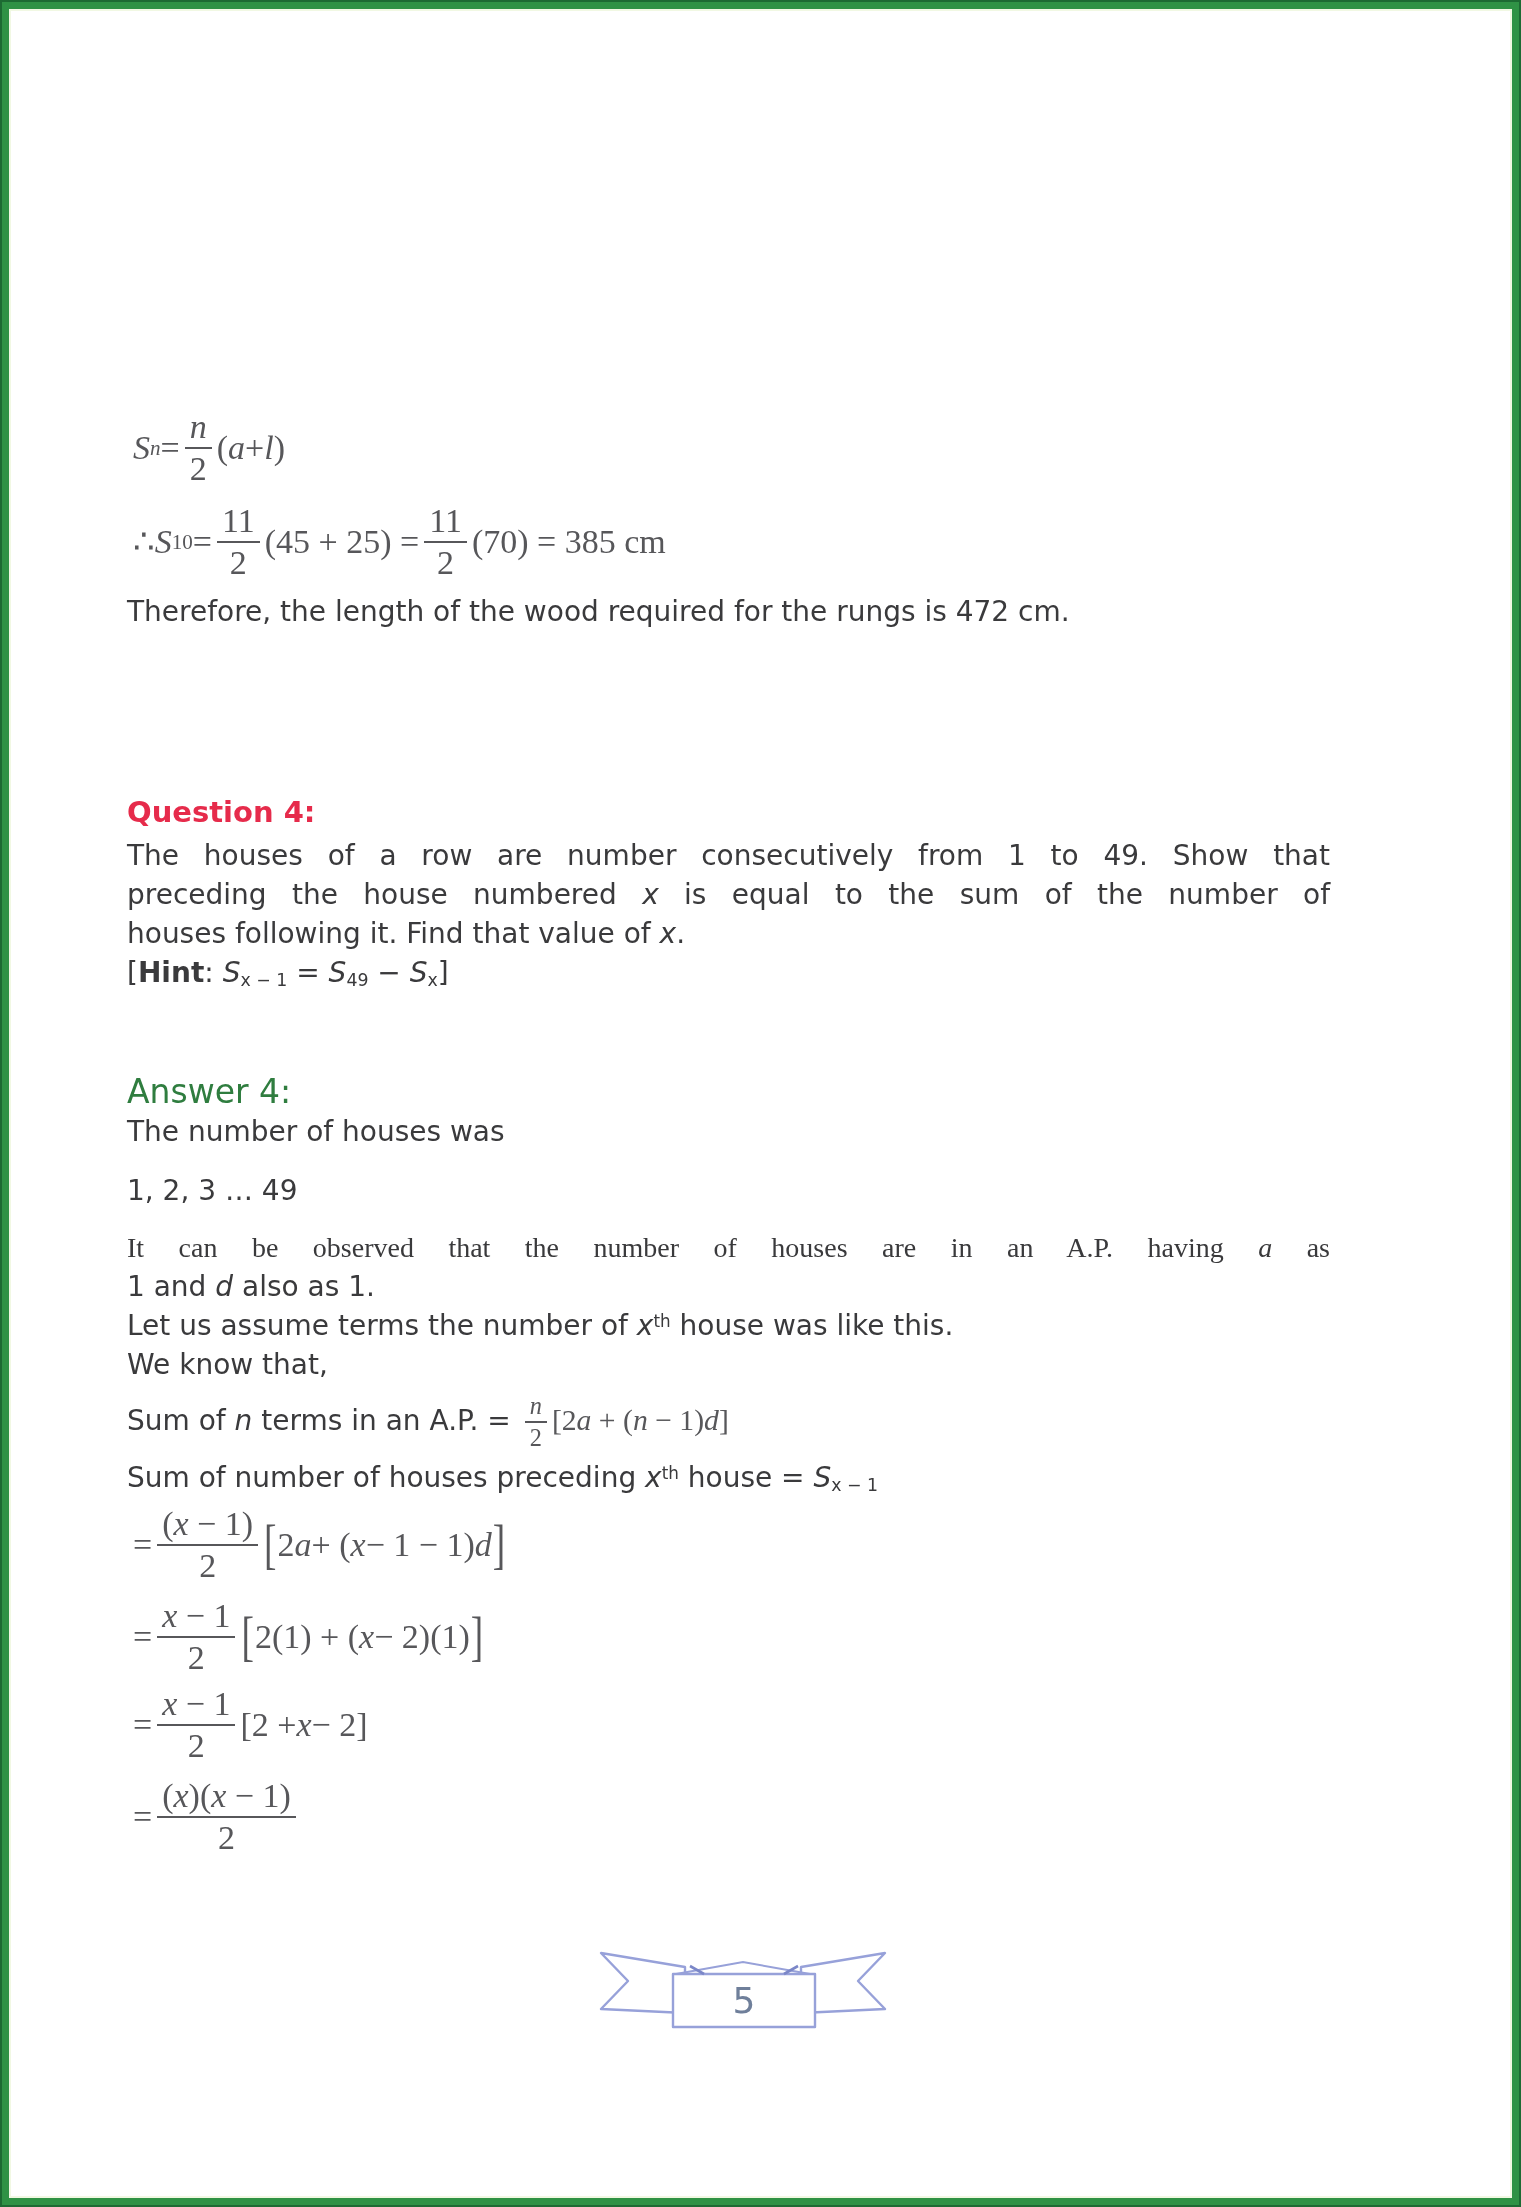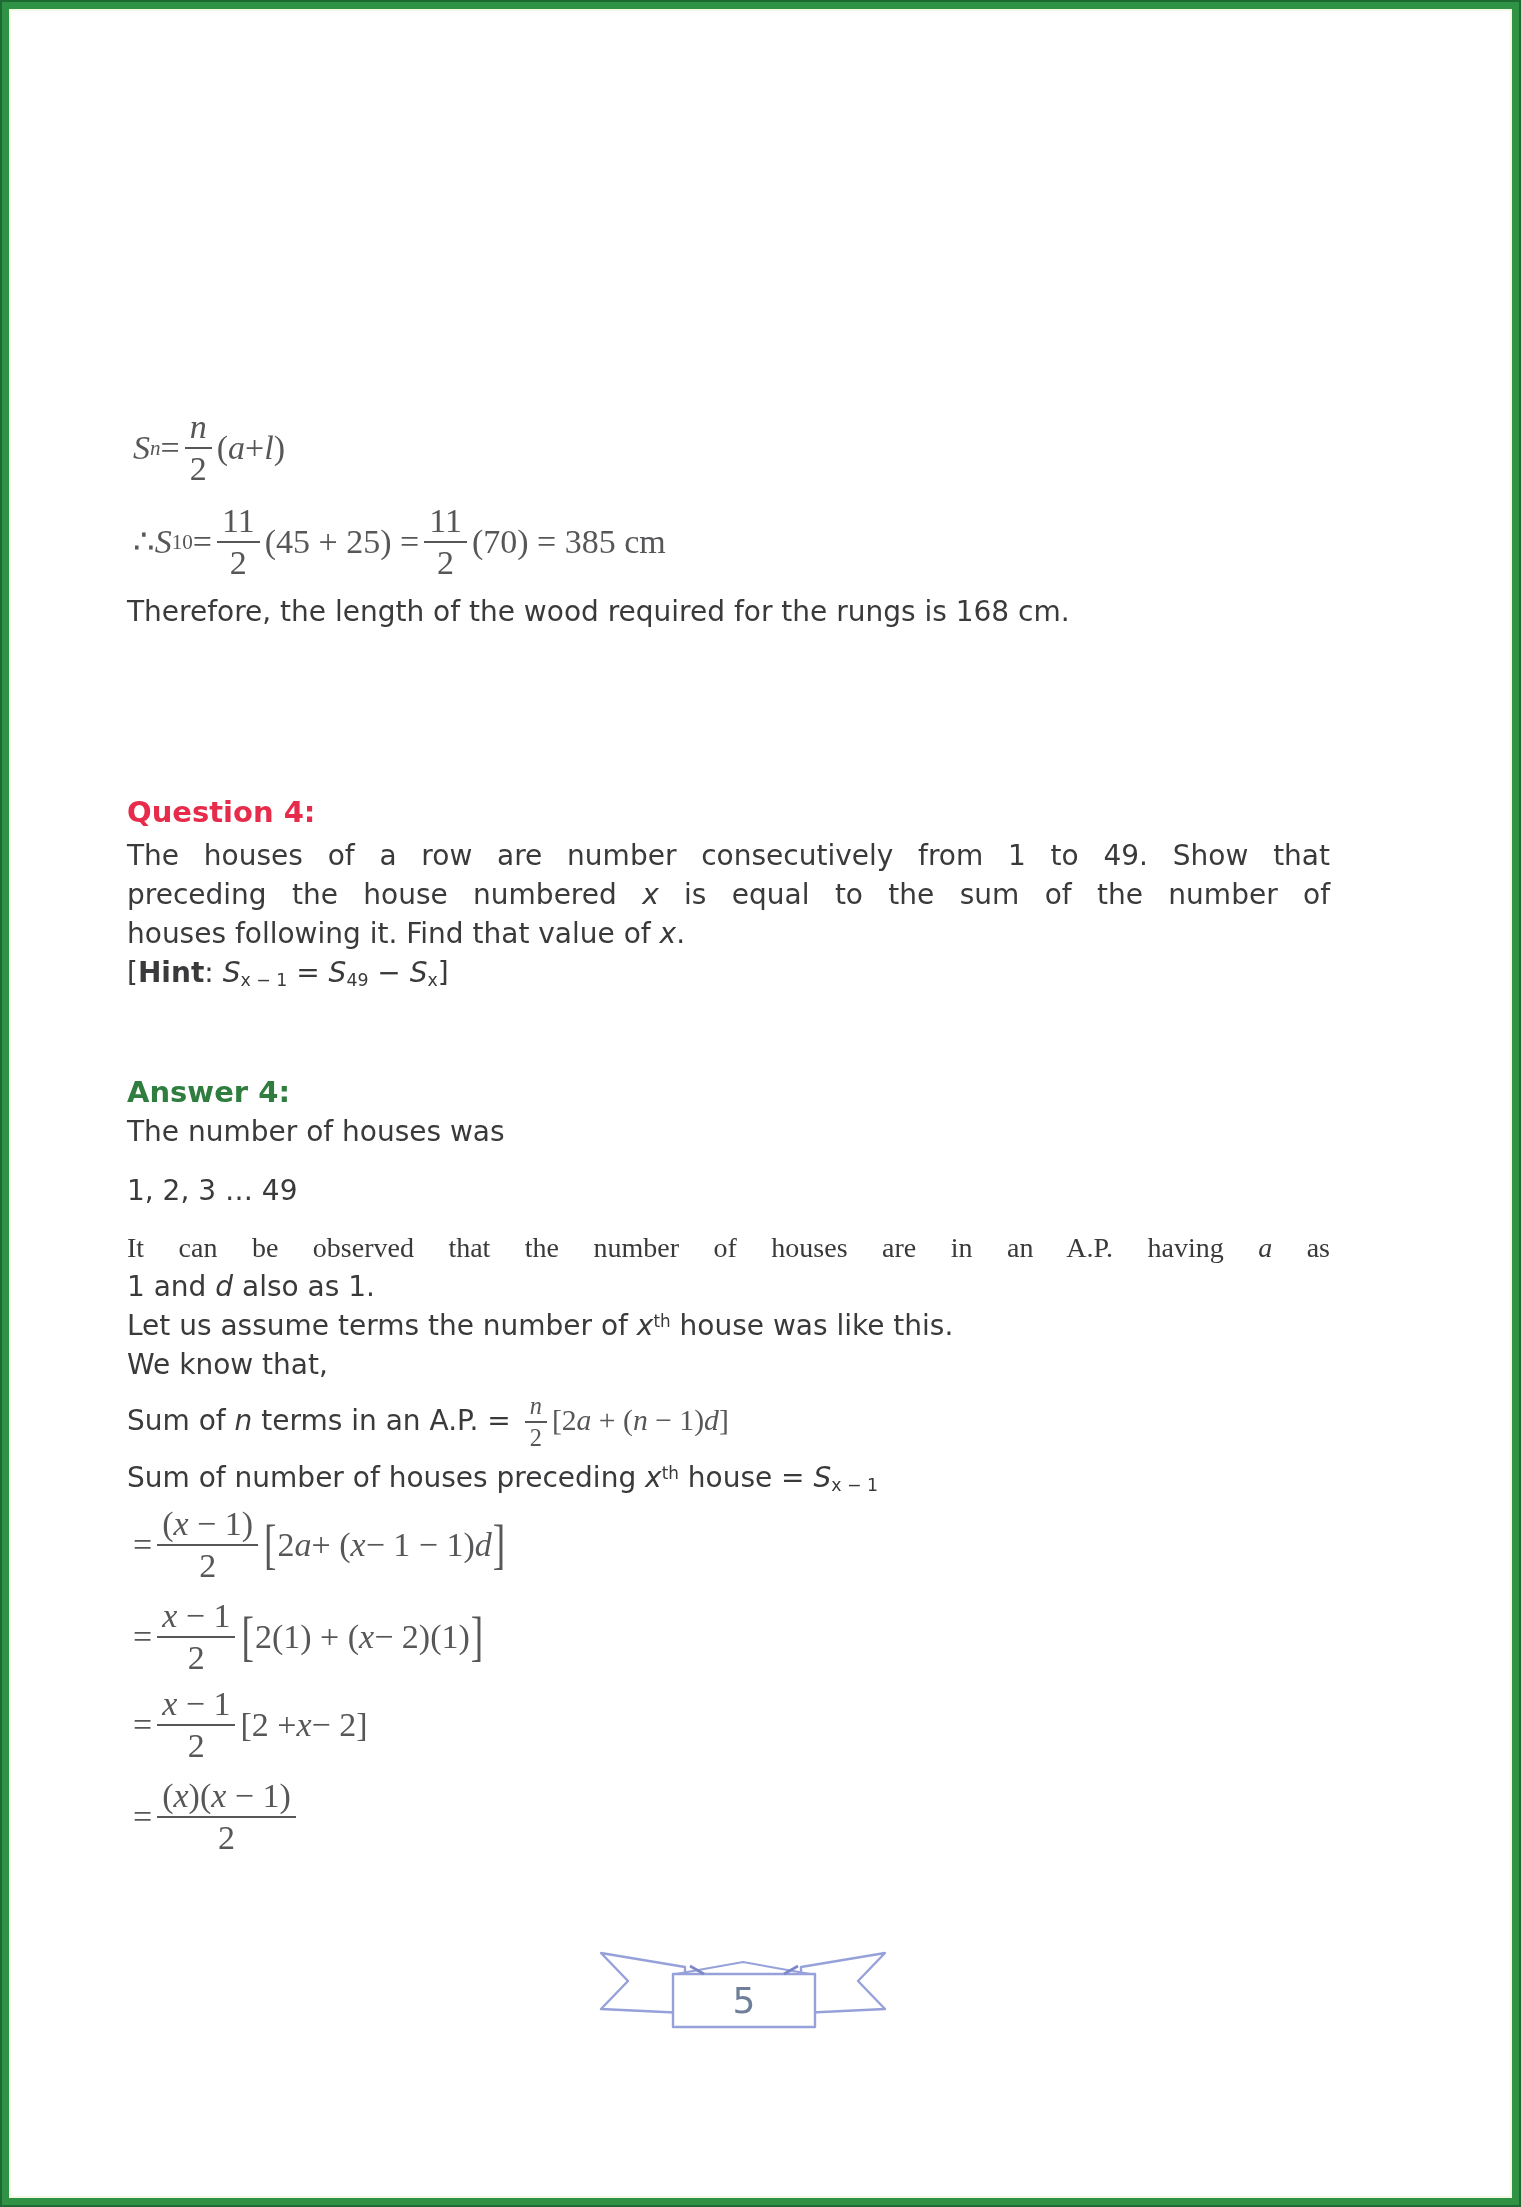--- a/index.html
+++ b/index.html
@@ -46,21 +46,21 @@
   .seg-i{font-style:italic;}
   .seg-b{font-weight:bold;}
   .seg-sub{font-size:0.62em; vertical-align:-0.22em; line-height:1;}
   .seg-sup{font-size:0.6em; vertical-align:0.5em; line-height:1;}
   .seg-m{font-family:"Liberation Serif","DejaVu Serif",serif; font-size:1.06em; color:var(--formula_gray);}
   .seg-small{font-size:0.82em;}
   .seg-br{display:inline-block; transform:scaleY(1.45); transform-origin:center; font-size:1.1em; margin:0 1px;}
   
   .jline{text-align:justify; text-align-last:justify;}
   .q-heading{font-size:29px; font-weight:bold; color:var(--question_red); line-height:40px;}
-  .a-heading{font-size:29px; font-weight:bold; color:var(--answer_green); line-height:40px;}
+  .a-heading{font-size:33px; font-weight:normal; color:var(--answer_green); line-height:40px;}
   .inline-eq{display:block;}
   
   #f1{margin-top:408px;}
   #f2{margin-top:14px;}
   #therefore{margin-top:10px; line-height:40px;}
   #q-heading{margin-top:160px;}
   #qline1{margin-top:4px;}
   #a-heading{margin-top:80px;}
   #seq{margin-top:20px;}
   #obs1{margin-top:18px;font-family:Liberation Serif, serif;}
@@ -117,21 +117,21 @@
         <span class="den"><span>2</span></span>
       </span>
       <span>(45 + 25) = </span>
       <span class="frac">
         <span class="num"><span>11</span></span>
         <span class="den"><span>2</span></span>
       </span>
       <span>(70) = 385 cm</span>
     </div>
 
-  <p id="therefore">Therefore, the length of the wood required for the rungs is 168 cm.</p>
+  <p id="therefore">Therefore, the length of the wood required for the rungs is 472 cm.</p>
 
   <h2 id="q-heading" class="q-heading">Question 4:</h2>
   <div id="qline1" class="jline"><span>The houses of a row are number consecutively from 1 to 49. Show that</span></div>
   <div class="jline"><span>preceding the house numbered </span><span class="seg-i">x</span><span> is equal to the sum of the number of</span></div>
   <div><span>houses following it. Find that value of </span><span class="seg-i">x</span><span>.</span></div>
   <div><span>[</span><span class="seg-b">Hint</span><span>: </span><span class="seg-i">S</span><span class="seg-sub">x − 1</span><span> = </span><span class="seg-i">S</span><span class="seg-sub">49</span><span> − </span><span class="seg-i">S</span><span class="seg-sub">x</span><span>]</span></div>
 
   <h2 id="a-heading" class="a-heading">Answer 4:</h2>
   <div>The number of houses was</div>
   <div id="seq">1, 2, 3 … 49</div>

